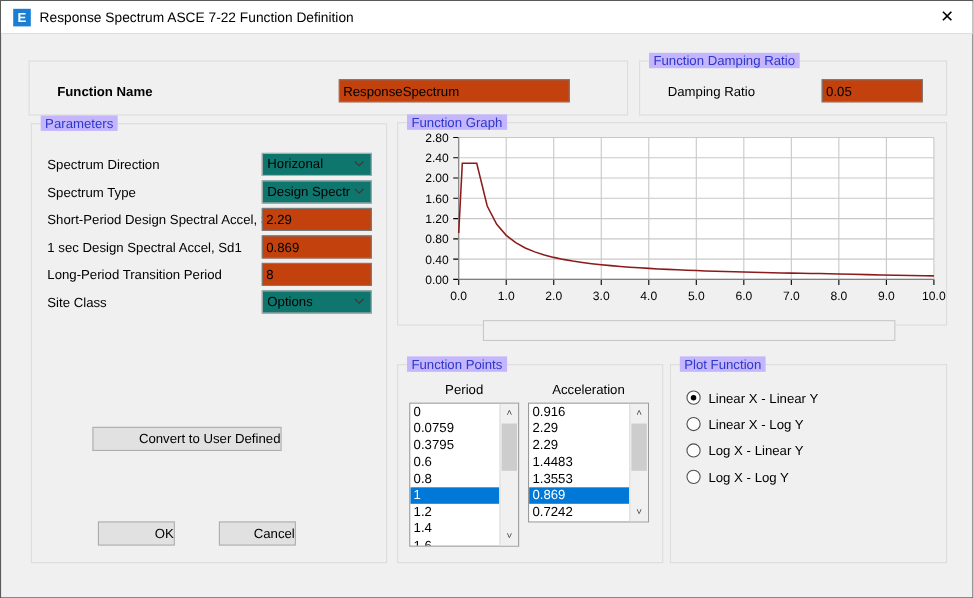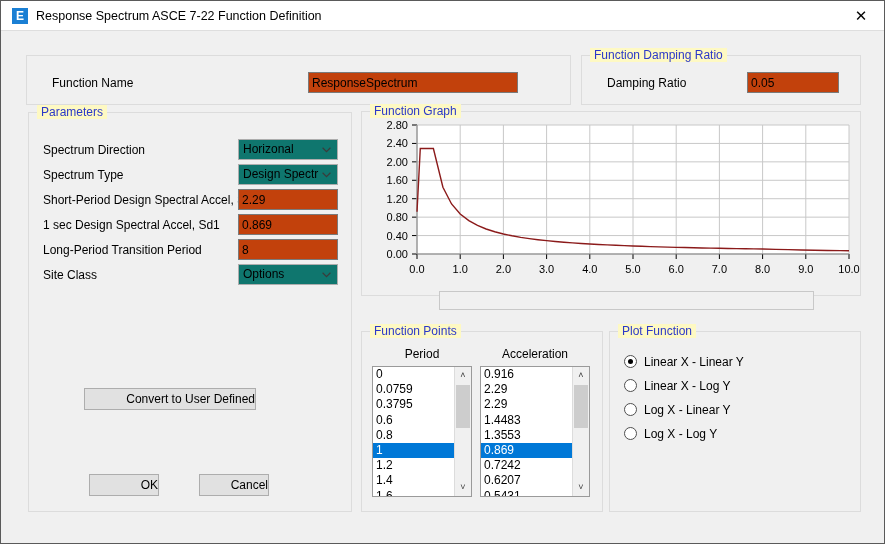--- a/index.html
+++ b/index.html
@@ -44,21 +44,21 @@
 
   
   .group{
     position:absolute;
     border:1px solid #dcdcdc;
     box-sizing:border-box;
     background:transparent;
   }
   .group > .legend{
     position:absolute;top:-8px;left:8px;
-    background:#fef9c3;
+    background:#c4b5fd;
     padding:0 4px;
     color:#2b38c8;
     font-size:12px;
     white-space:nowrap;
   }
 
   .lbl{position:absolute;font-size:12px;color:#000;white-space:nowrap;}
 
   
   .txt{
@@ -168,21 +168,21 @@
 
 <div id="app">
 
   <div class="titlebar">
     <div class="app-icon">E</div>
     <div class="title-text">Response Spectrum ASCE 7-22 Function Definition</div>
     <div class="close-btn">✕</div>
   </div>
 
   <div class="group plain" style="left:25px;top:54px;width:545px;height:50px;">
-    <span class="lbl" style="left:25px;top:20px;">Function Name</span>
+    <span class="lbl" style="left:25px;top:20px;font-weight:bold;">Function Name</span>
     <input class="txt" style="left: 281px; top: 16px; width: 210px;" value="ResponseSpectrum">
   </div>
 
   <div class="group" style="left:580px;top:54px;width:280px;height:50px;">
     <span class="legend">Function Damping Ratio</span>
     <span class="lbl" style="left:25px;top:20px;">Damping Ratio</span>
     <input class="txt" style="left: 165px; top: 16px; width: 92px;" value="0.05">
   </div>
 
   <div class="group" style="left:27px;top:111px;width:324px;height:400px;">
@@ -310,21 +310,21 @@
           <li>1.4</li>
           <li>1.6</li>
         </ul>
       <div class="sbar">
         <div class="sbtn up">˄</div>
         <div class="thumb" style="top:18px;height:43px;"></div>
         <div class="sbtn dn">˅</div>
       </div>
     </div>
 
-    <div class="listwrap" id="accelList" style="left:118px;top:34px;width:110px;height:131px;">
+    <div class="listwrap" id="accelList" style="left:118px;top:34px;width:110px;height:109px;">
       <ul>
           <li>0.916</li>
           <li>2.29</li>
           <li>2.29</li>
           <li>1.4483</li>
           <li>1.3553</li>
           <li class="sel">0.869</li>
           <li>0.7242</li>
           <li>0.6207</li>
           <li>0.5431</li>

